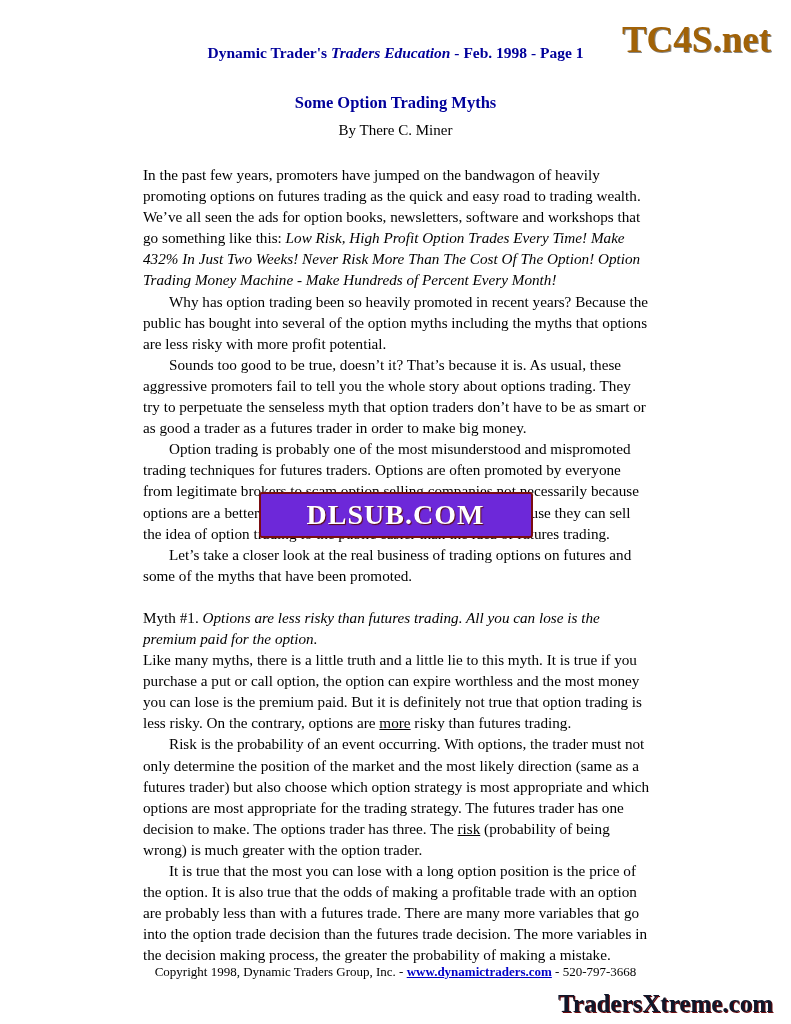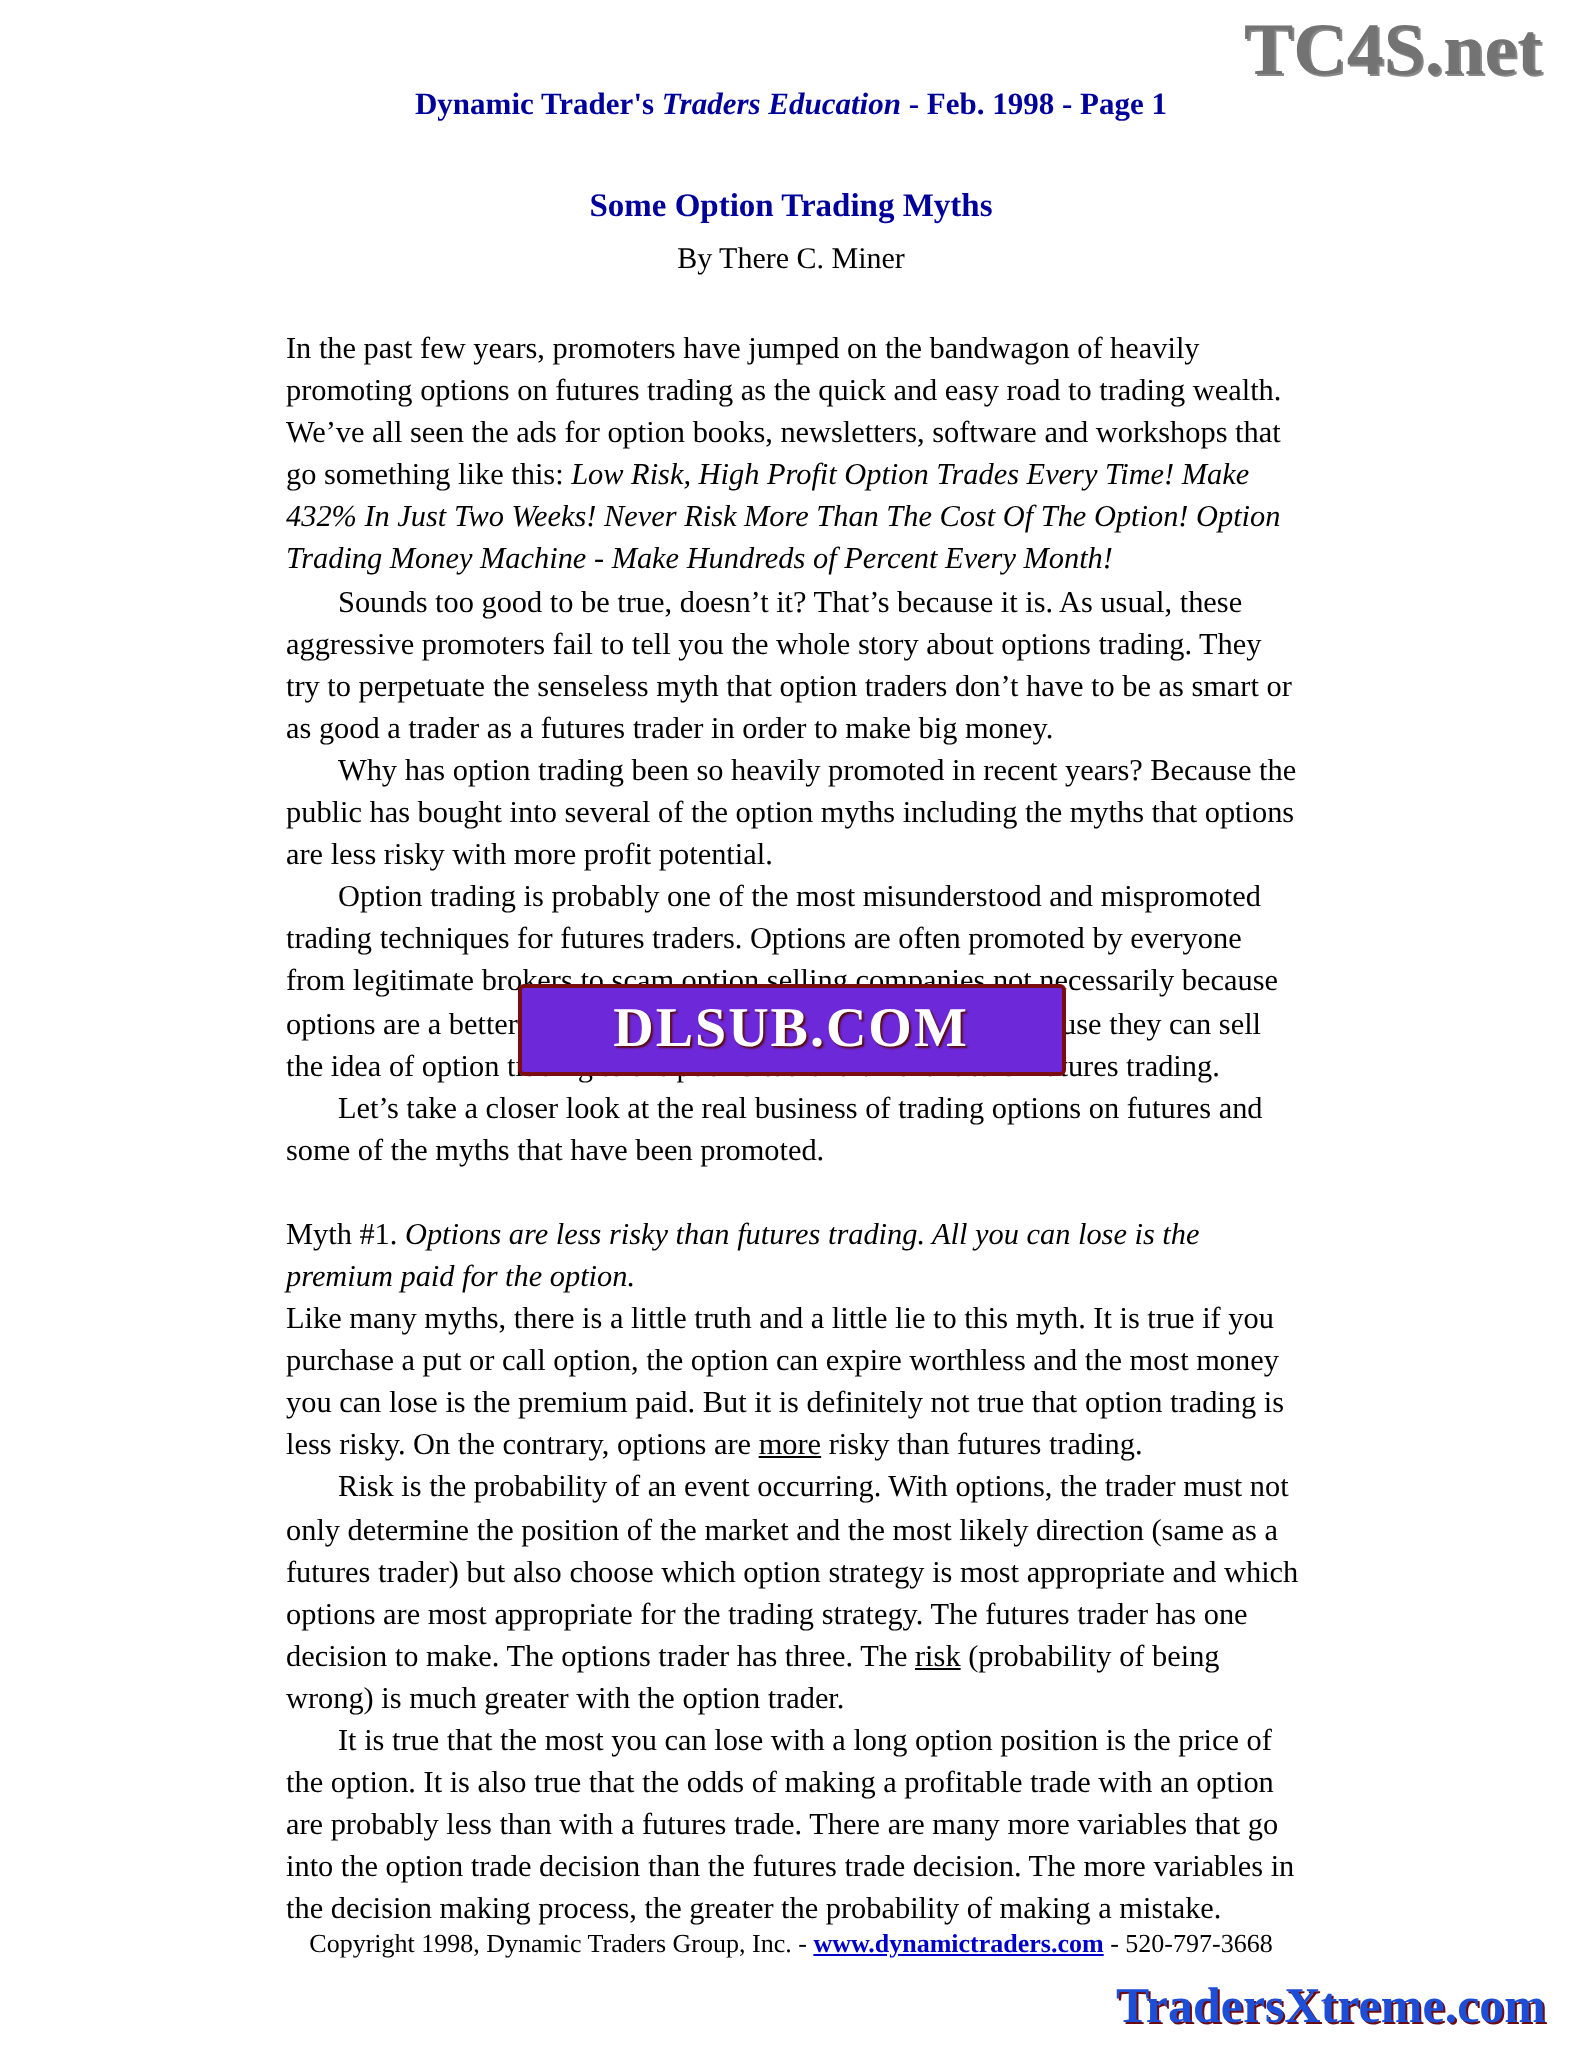--- a/index.html
+++ b/index.html
@@ -21,25 +21,25 @@
     left: 0; top: 0;
     width: 791px;
     height: 1024px;
     background: #fff;
   }
 
   
   .wm-topright {
     position: absolute;
     right: 20px;
-    top: 4px;
+    top: 18px;
     font-family: "Liberation Serif", serif;
     font-weight: bold;
     font-size: 37px;
-    color: #737373;
+    color: #a16207;
     letter-spacing: 0px;
     text-shadow: 1px 1px 0 #888;
     white-space: nowrap;
   }
   .wm-center {
     position: absolute;
     left: 50%;
     transform: translateX(-50%);
     top: 492px;
     width: 270px;
@@ -60,21 +60,21 @@
     text-shadow: 1px 1px 1px #5a0a0c;
     white-space: nowrap;
   }
   .wm-bottomright {
     position: absolute;
     right: 18px;
     bottom: 6px;
     font-family: "Liberation Serif", serif;
     font-weight: bold;
     font-size: 25px;
-    color: #1d4ed8;
+    color: #0f172a;
     white-space: nowrap;
     text-shadow: 1px 1px 0 #6d0a0d;
   }
 
   
   .doc {
     position: absolute;
     left: 0;
     top: 0;
     width: 791px;
@@ -151,23 +151,23 @@
       <span>Dynamic Trader's </span><span class="ital">Traders Education</span><span> - Feb. 1998 - Page 1</span>
     </div>
 
     <div class="title">Some Option Trading Myths</div>
     <div class="byline">By There C. Miner</div>
 
     <div class="body">
 
       <p><span>In the past few years, promoters have jumped on the bandwagon of heavily promoting options on futures trading as the quick and easy road to trading wealth. We’ve all seen the ads for option books, newsletters, software and workshops that go something like this: </span><span class="ital">Low Risk, High Profit Option Trades Every Time!  Make 432% In Just Two Weeks!  Never Risk More Than The Cost Of The Option!  Option Trading Money Machine - Make Hundreds of Percent Every Month!</span></p>
 
+      <p class="indent">Why has option trading been so heavily promoted in recent years? Because the public has bought into several of the option myths including the myths that options are less risky with more profit potential.</p>
+
       <p class="indent">Sounds too good to be true, doesn’t it? That’s because it is. As usual, these aggressive promoters fail to tell you the whole story about options trading. They try to perpetuate the senseless myth that option traders don’t have to be as smart or as good a trader as a futures trader in order to make big money.</p>
-
-      <p class="indent">Why has option trading been so heavily promoted in recent years? Because the public has bought into several of the option myths including the myths that options are less risky with more profit potential.</p>
 
       <p class="indent">Option trading is probably one of the most misunderstood and mispromoted trading techniques for futures traders. Options are often promoted by everyone from legitimate brokers to scam option selling companies not necessarily because options are a better trading vehicle for their customers, but because they can sell the idea of option trading to the public easier than the idea of futures trading.</p>
 
       <p class="indent">Let’s take a closer look at the real business of trading options on futures and some of the myths that have been promoted.</p>
 
       <p class="gap"><span>Myth #1. </span><span class="ital">Options are less risky than futures trading. All you can lose is the premium paid for the option.</span></p>
 
       <p><span>Like many myths, there is a little truth and a little lie to this myth. It is true if you purchase a put or call option, the option can expire worthless and the most money you can lose is the premium paid. But it is definitely not true that option trading is less risky. On the contrary, options are </span><span class="ul">more</span><span> risky than futures trading.</span></p>
 
       <p class="indent"><span>Risk is the probability of an event occurring. With options, the trader must not only determine the position of the market and the most likely direction (same as a futures trader) but also choose which option strategy is most appropriate and which options are most appropriate for the trading strategy. The futures trader has one decision to make. The options trader has three. The </span><span class="ul">risk</span><span> (probability of being wrong) is much greater with the option trader.</span></p>

